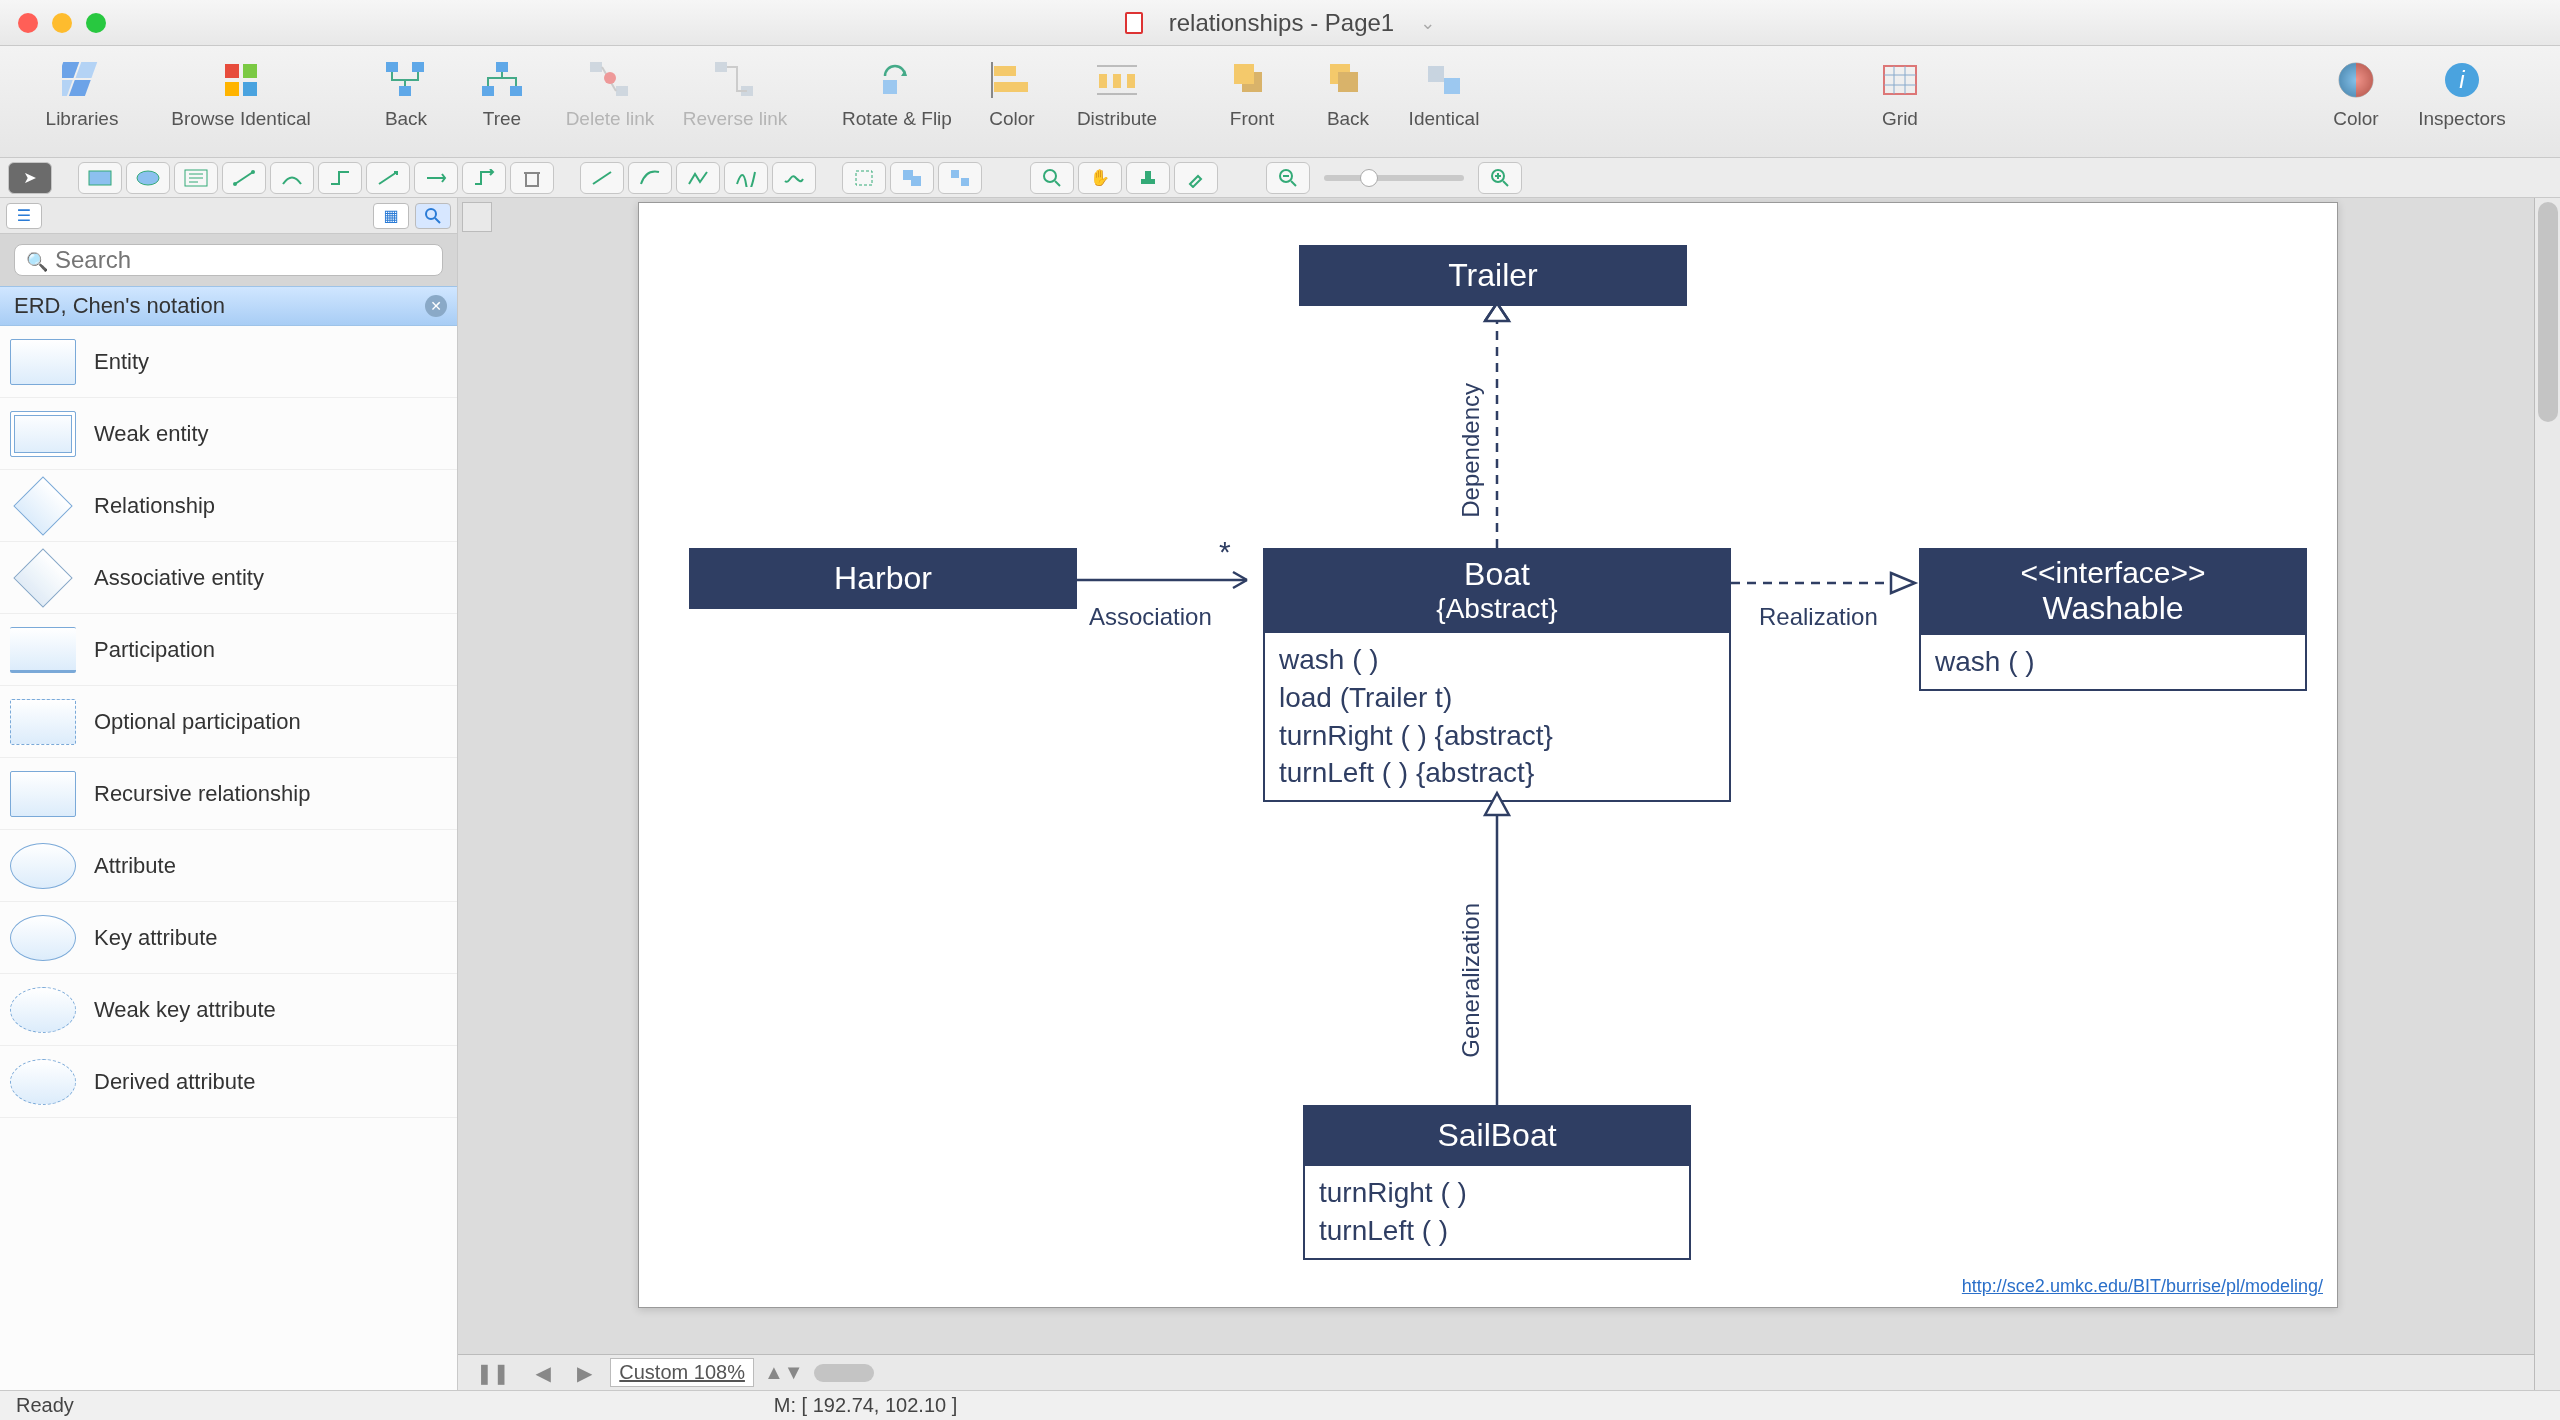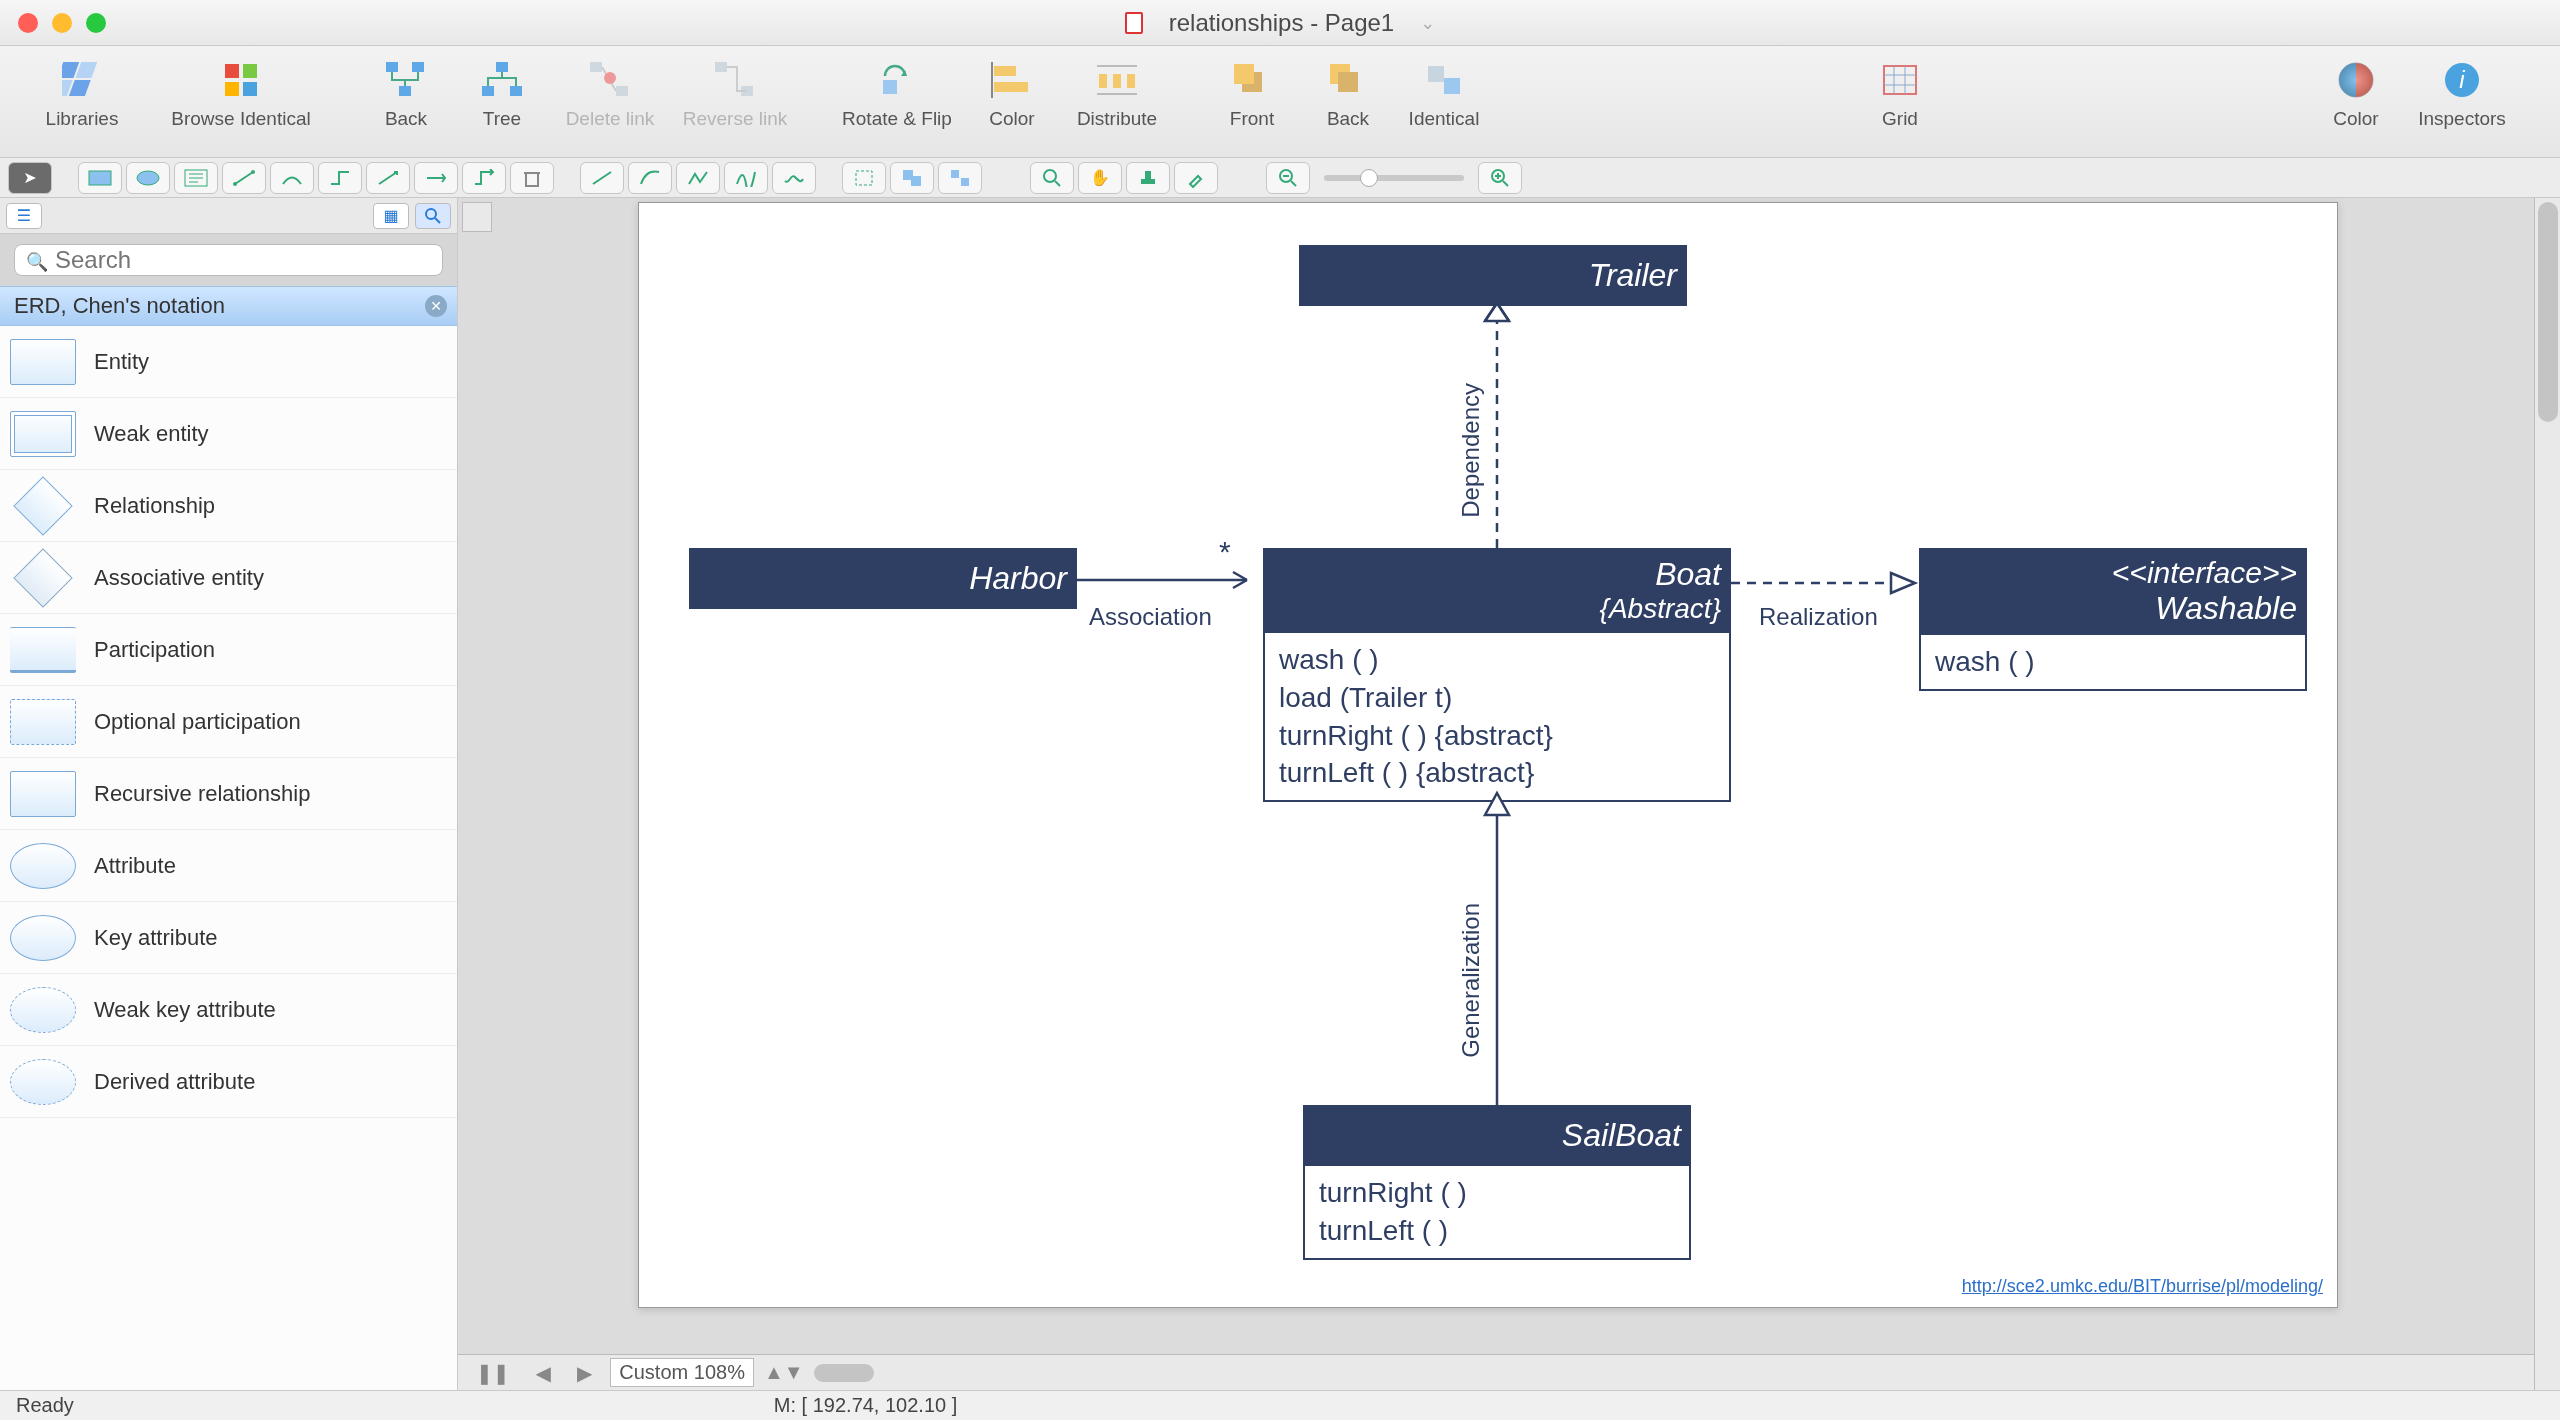--- a/index.html
+++ b/index.html
@@ -55,25 +55,25 @@
 
 
 .canvaswrap{ flex:1; background:#dcdcdc; position:relative; overflow:hidden;}
 .rulerspace{ position:absolute; left:4px; top:4px; width:30px; height:30px; background:#e9e9e9; border:1px solid #bbb;}
 .canvas{ position:absolute; left:180px; top:4px; width:1700px; height:1106px; background:#fff; border:1px solid #999; box-shadow:0 2px 8px rgba(0,0,0,.15);}
 .scrollv{ position:absolute; right:0; top:0; width:26px; height:100%; background:#e9e9e9; border-left:1px solid #bbb;}
 .scrollv .thumb{ position:absolute; left:3px; top:4px; width:20px; height:220px; background:#c4c4c4; border-radius:10px;}
 .pager{ position:absolute; left:0; bottom:0; right:26px; height:36px; background:#e9e9e9; border-top:1px solid #bbb; display:flex; align-items:center; gap:10px; padding:0 10px; font-size:20px; color:#555;}
 .pager .pgbtn{ padding:2px 8px; color:#888;}
 .pager .sbthumb{ width:60px; height:18px; background:#c4c4c4; border-radius:9px;}
-.pager .custom{ border:1px solid #bbb; padding:2px 8px; background:#fff;}
+.pager .custom{ border:1px solid #bbb; padding:2px 8px; background:#fff;text-decoration:underline;}
 
 
 .umlbox{ position:absolute; border:2px solid #2f3e63; }
-.umlhead{ background:#2f3e63; color:#fff; text-align:right; padding:10px 8px; font-size:32px;font-style:italic; }
+.umlhead{ background:#2f3e63; color:#fff; text-align:center; padding:10px 8px; font-size:32px; }
 .umlbody{ background:#fff; color:#2f3e63; padding:8px 14px; font-size:28px; line-height:1.35; border-top:2px solid #2f3e63;}
 .relabel{ position:absolute; color:#2f3e63; font-size:24px; }
 .relabel.vert{ writing-mode:vertical-rl; transform:rotate(180deg); }
 .diaglink{ position:absolute; color:#2a6fc9; font-size:18px; text-decoration:underline;}
 svg.conn{ position:absolute; overflow:visible; pointer-events:none;}
 svg.conn line, svg.conn path{ stroke:#2f3e63; stroke-width:2.5; fill:none;}
 svg.conn .dash{ stroke-dasharray:9 7;}
 svg.conn .hollow{ fill:#fff;}
 
 .statusbar{ height:30px; background:#f0f0f0; border-top:1px solid #c9c9c9; display:flex; align-items:center; padding:0 16px; font-size:20px; color:#444; gap:60px;}

